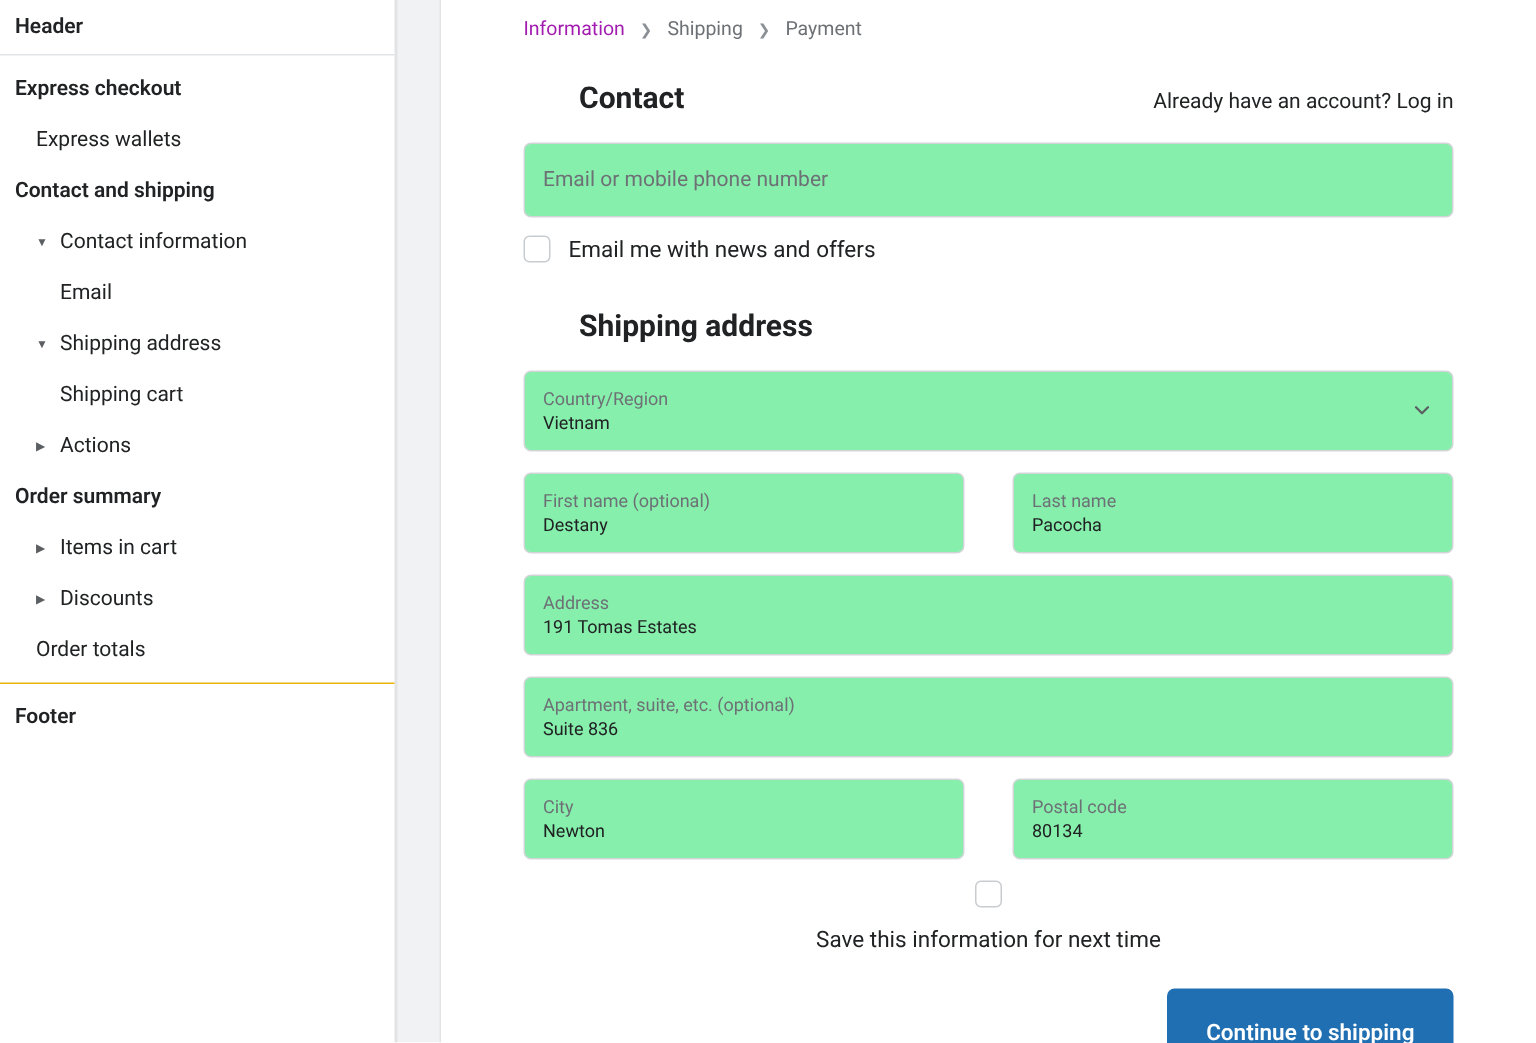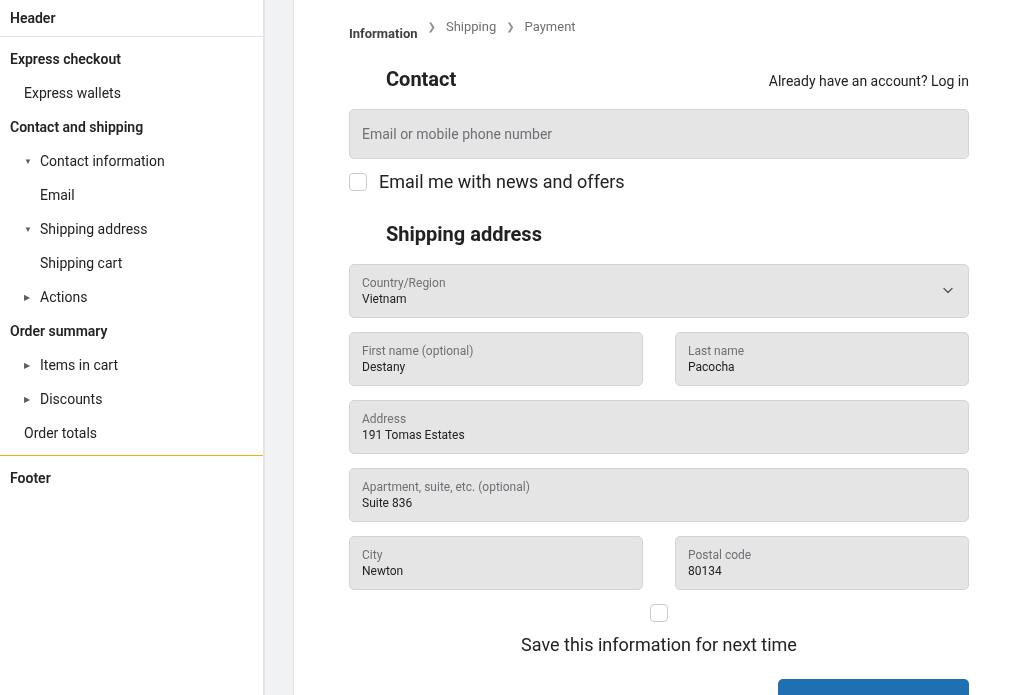--- a/index.html
+++ b/index.html
@@ -74,23 +74,22 @@
       display: flex;
       align-items: center;
       gap: 10px;
       font-size: 13px;
       margin-bottom: 26px;
     }
     .breadcrumb-item {
       color: #6d7175;
     }
     .breadcrumb-item.active {
-      color: #404040;
-      font-weight: 700;
-      margin-top: 14px;
+      color: #a21caf;
+      font-weight: 400;
     }
     .breadcrumb-sep {
       color: #8c9196;
       font-size: 10px;
     }
     .section-head {
       display: flex;
       justify-content: space-between;
       align-items: baseline;
       margin-bottom: 18px;
@@ -108,21 +107,21 @@
       text-decoration: none;
     }
     .field {
       border: 1px solid #d2d5d8;
       border-radius: 5px;
       padding: 11px 12px;
       display: flex;
       flex-direction: column;
       gap: 2px;
       position: relative;
-      background: #e5e5e5;
+      background: #86efac;
     }
     .field.single-placeholder {
       padding: 16px 12px;
       color: #6d7175;
       font-size: 14px;
     }
     .field .float-label {
       font-size: 12px;
       color: #6d7175;
     }
@@ -153,21 +152,21 @@
       margin-bottom: 30px;
     }
     .checkbox {
       width: 18px;
       height: 18px;
       border: 1px solid #c9cccf;
       border-radius: 4px;
       background: #fff;
     }
     .checkbox-label {
-      font-size: 18px;
+      font-size: 15px;
     }
     .shipping-section {
       margin-bottom: 8px;
     }
     .primary-btn {
       background: #1f6fb2;
       color: #fff;
       border: none;
       padding: 20px 26px;
       border-radius: 5px;

